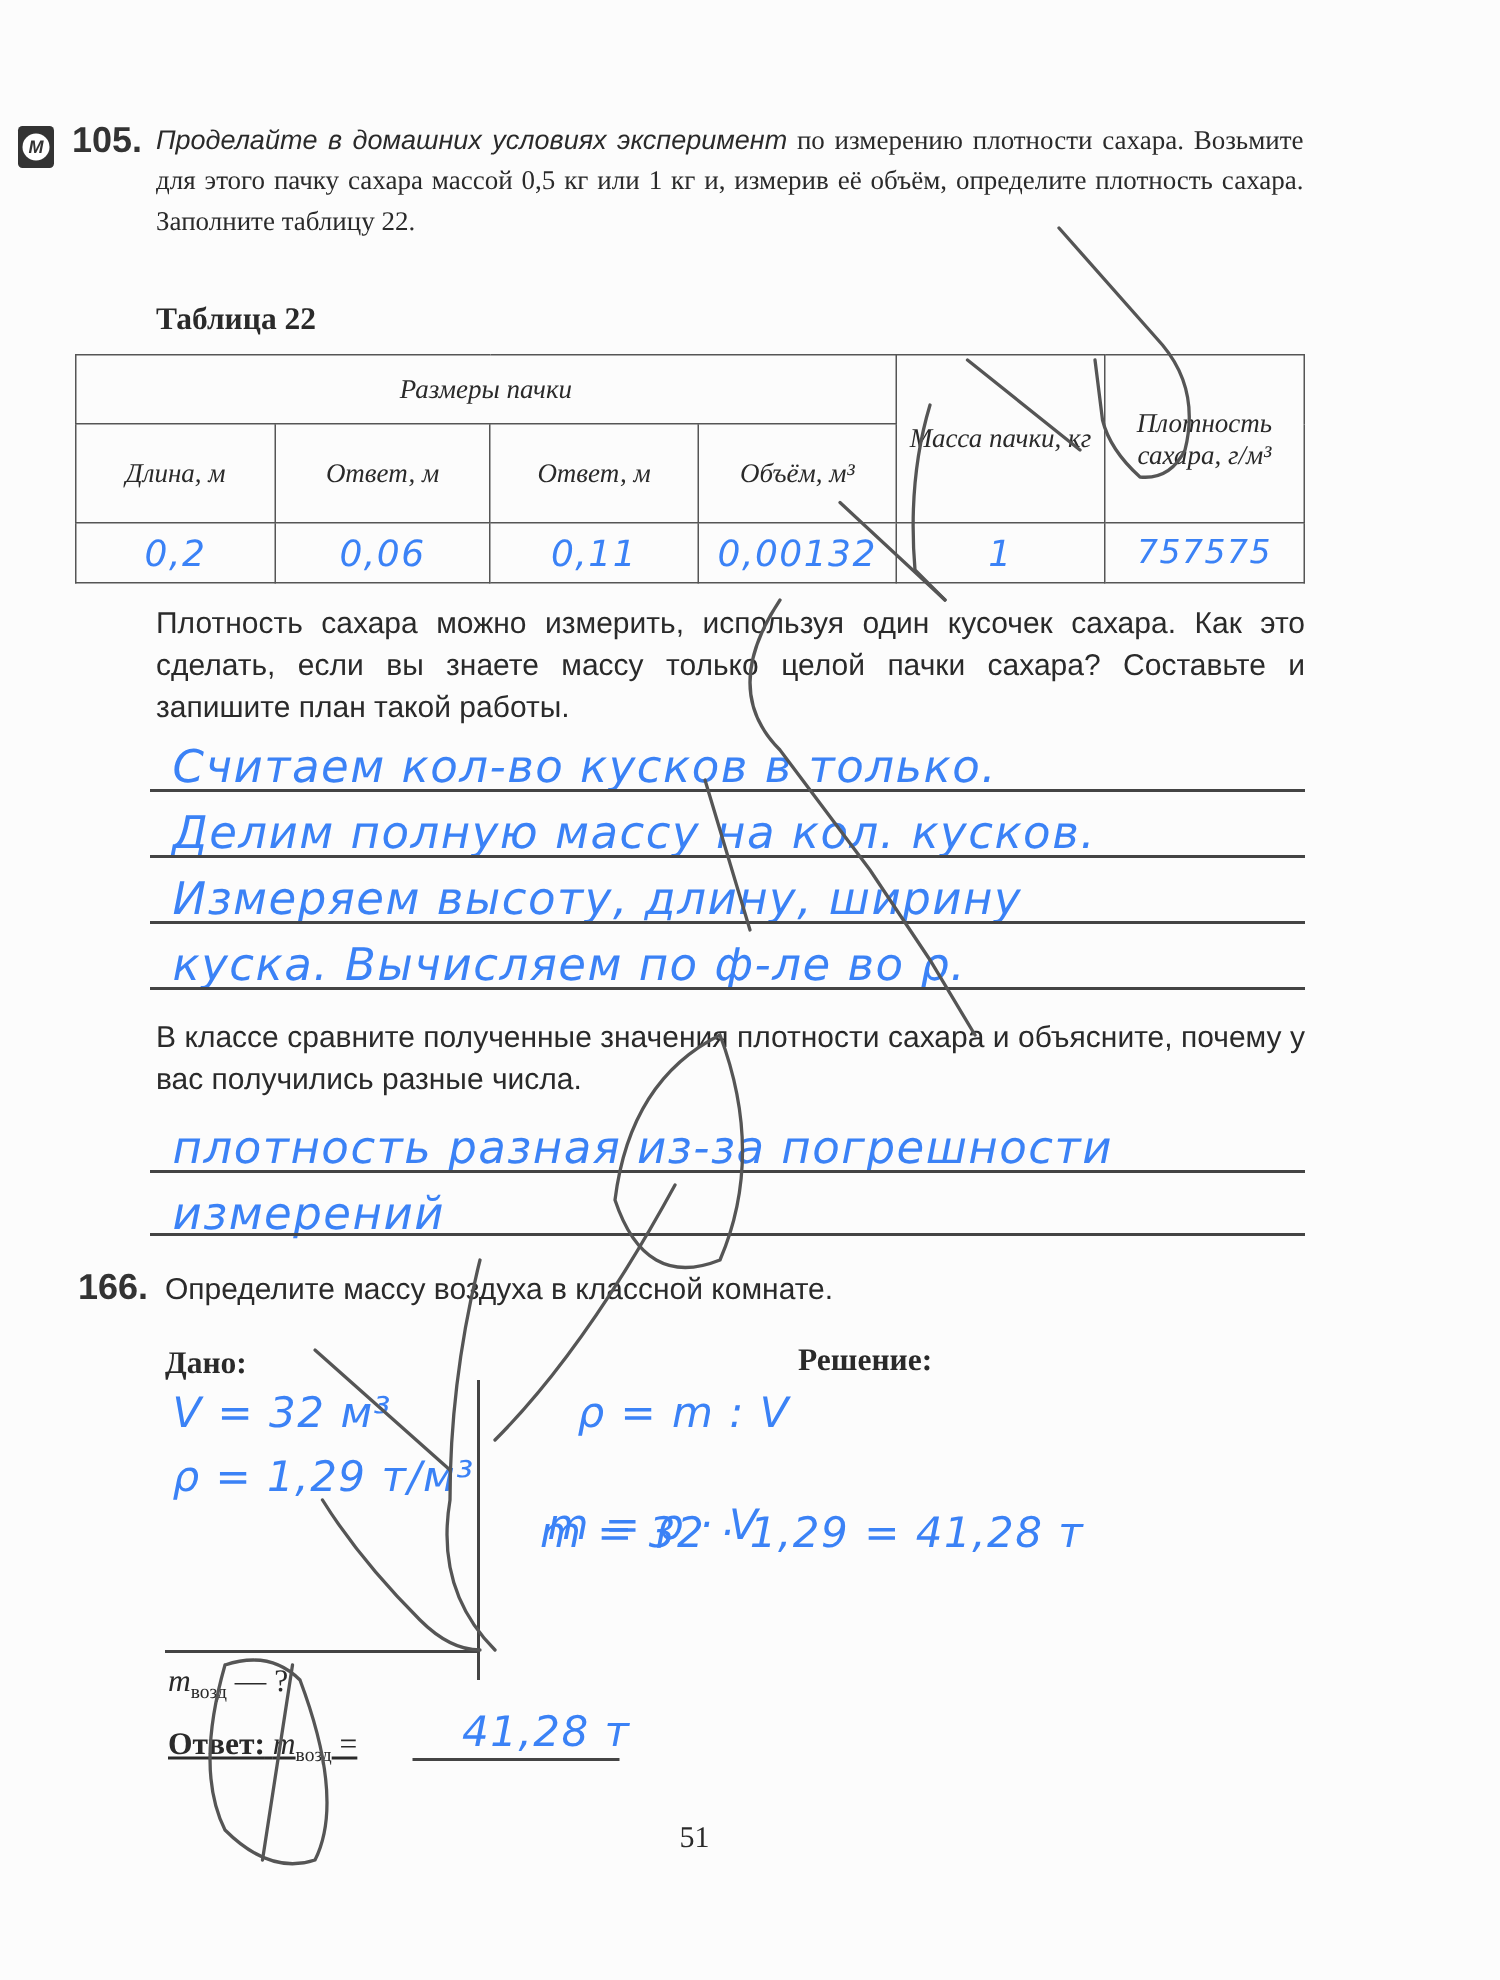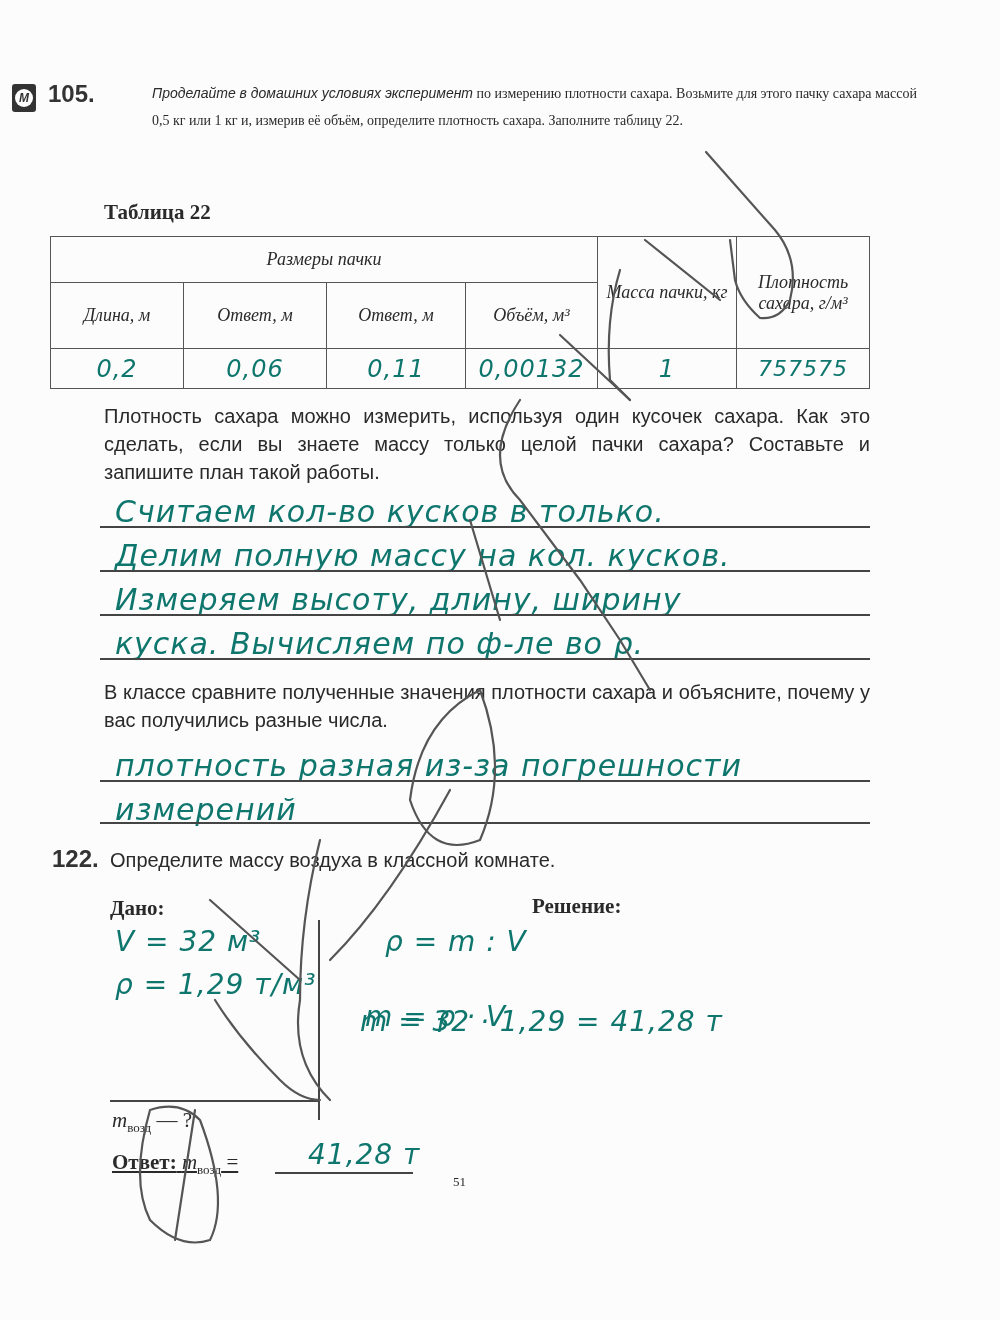--- a/index.html
+++ b/index.html
@@ -1,28 +1,28 @@
 <!DOCTYPE html>
 <html><head>
 <meta charset="utf-8">
 <style>
   html, body { margin:0; padding:0; }
   body {
     width:1000px; height:1320px; background:#fcfcfc; position:relative; overflow:hidden;
     font-family:"Liberation Serif", "DejaVu Serif", serif; color:#2a2a2a;
   }
   .abs { position:absolute; }
-  .hand { font-family:"DejaVu Sans", sans-serif; font-style:italic; color:#0f766e; font-weight:300; letter-spacing:1px; }
+  .hand { font-family:"DejaVu Sans", sans-serif; font-style:italic; color:#3b82f6; font-weight:300; letter-spacing:1px; }
   .badge {
     left:12px; top:84px; width:24px; height:28px; background:#333; border-radius:3px;
     display:flex; align-items:center; justify-content:center;
   }
   .badge span { width:18px; height:18px; border-radius:50%; background:#fff; color:#333; font-size:12px; font-style:italic; font-weight:bold; display:flex; align-items:center; justify-content:center; font-family:"Liberation Sans",sans-serif; }
   .tasknum { font-family:"Liberation Sans",sans-serif; font-weight:bold; font-size:24px; color:#333; }
-  .para { font-size:14px; line-height:27px; text-align:justify;margin-left:48px; }
+  .para { font-size:18px; line-height:27px; text-align:justify; }
   .para i { font-family:"Liberation Sans",sans-serif; }
   .cond { font-family:"Liberation Sans", sans-serif; font-size:20px; line-height:28px; transform-origin:left top; }
   table.t22 { border-collapse:collapse; position:absolute; left:50px; top:236px; width:820px; font-size:18px; }
   table.t22 td { border:1.5px solid #555; text-align:center; font-style:italic; }
   .rule { position:absolute; height:1.5px; background:#444; }
   .hw { position:absolute; font-size:30px; }
   svg.marks { position:absolute; left:0; top:0; }
 </style>
 </head>
 <body>
@@ -71,21 +71,21 @@
 <div class="hw hand" style="left:115px; top:626px;">куска. Вычисляем по ф-ле во ρ.</div>
 <div class="rule" style="left:100px; top:658px; width:770px;"></div>
 
 <div class="abs cond" style="left:104px; top:678px; width:766px; text-align:justify;">В классе сравните полученные значения плотности сахара и объясните, почему у вас получились разные числа.</div>
 
 <div class="hw hand" style="left:115px; top:748px;">плотность разная из-за погрешности</div>
 <div class="rule" style="left:100px; top:780px; width:770px;"></div>
 <div class="hw hand" style="left:115px; top:792px;">измерений</div>
 <div class="rule" style="left:100px; top:822px; width:770px;"></div>
 
-<div class="abs tasknum" style="left:52px; top:845px;">122.</div>
+<div class="abs tasknum" style="left:52px; top:845px;">166.</div>
 <div class="abs cond" style="left:110px; top:846px;">Определите массу воздуха в классной комнате.</div>
 
 <div class="abs" style="left:110px; top:896px; font-size:21px; font-weight:bold;">Дано:</div>
 <div class="abs" style="left:532px; top:894px; font-size:21px; font-weight:bold;">Решение:</div>
 
 <div class="abs" style="left:318px; top:920px; width:1.5px; height:200px; background:#444;"></div>
 <div class="abs" style="left:110px; top:1100px; width:210px; height:1.5px; background:#444;"></div>
 
 <div class="hw hand" style="left:115px; top:925px; font-size:28px;">V = 32 м³</div>
 <div class="hw hand" style="left:115px; top:968px; font-size:28px;">ρ = 1,29 т/м³</div>
@@ -98,21 +98,21 @@
   <i>m</i><sub style="font-size:13px;">возд</sub><span> — ?</span>
 </div>
 
 <div class="abs" style="left:112px; top:1150px; font-size:21px;text-decoration:underline;">
   <b>Ответ:</b>
   <i>m</i><sub style="font-size:13px;">возд</sub><span> =</span>
 </div>
 <div class="hw hand" style="left:308px; top:1138px; font-size:28px;">41,28 т</div>
 <div class="rule" style="left:275px; top:1172px; width:138px;"></div>
 
-<div class="abs" style="left:453px; top:1174px; font-size:13px;">51</div>
+<div class="abs" style="left:453px; top:1214px; font-size:20px;">51</div>
 
 <svg class="marks" width="1000" height="1320">
   <g fill="none" stroke="#555" stroke-width="2.2" stroke-linecap="round">
     <path d="M706 152 L775 230 Q800 260 790 300 Q780 320 760 318 Q740 300 735 280 L730 240"></path>
     <path d="M645 240 L720 300"></path>
     <path d="M620 270 Q605 320 610 380 L630 400"></path>
     <path d="M560 335 L630 400"></path>
     <path d="M520 400 Q480 460 520 500 L580 580 L620 640 L650 690"></path>
     <path d="M470 520 L500 620"></path>
     <path d="M480 690 Q420 720 410 800 Q430 860 480 840 Q510 770 480 690 Z"></path>

